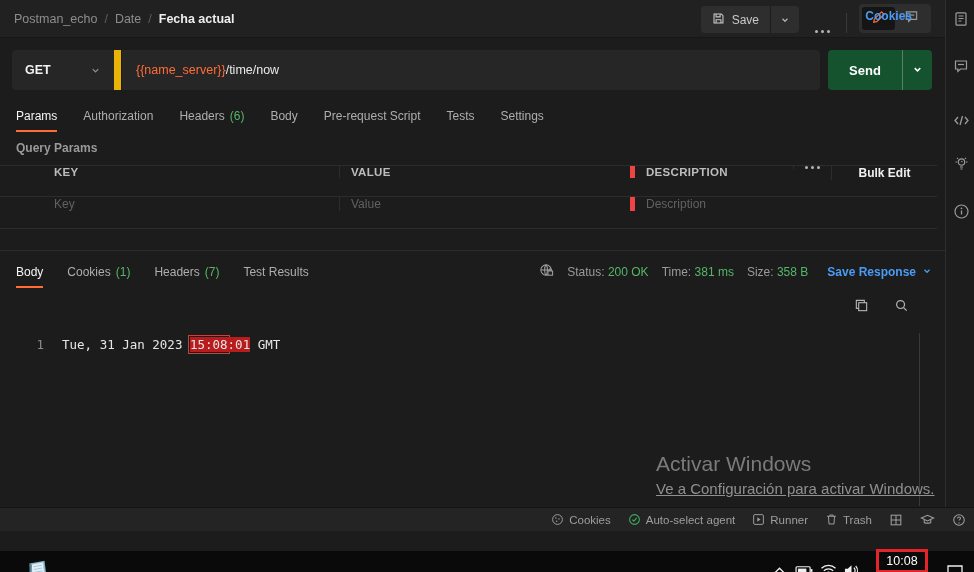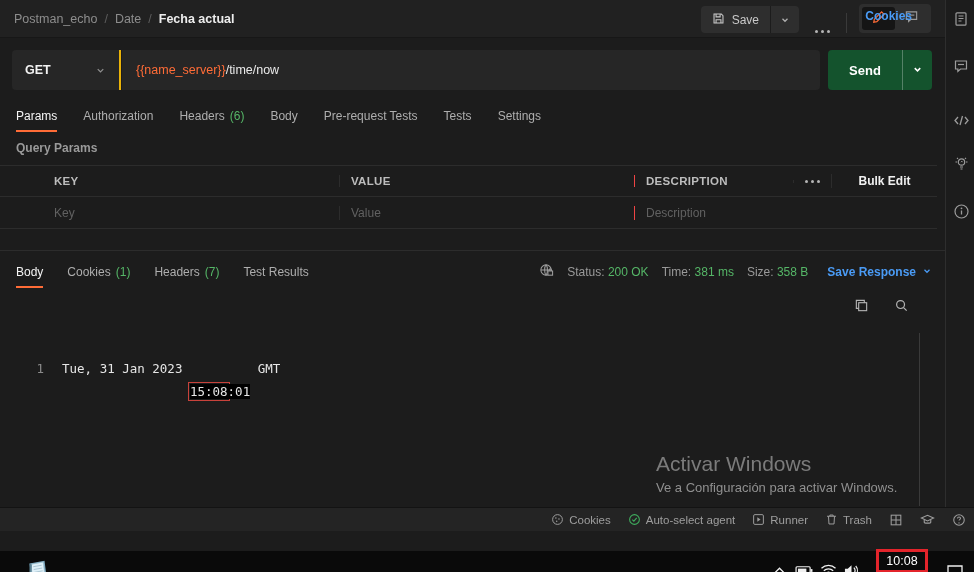--- a/index.html
+++ b/index.html
@@ -22,21 +22,21 @@
   .save-caret{ padding:0 9px; display:flex; align-items:center; color:#b0b0b0; }
   .dots3{ display:flex; gap:3px; padding:0 4px; }
   .dots3 i{ width:3px; height:3px; border-radius:50%; background:#b5b5b5; }
   .tb-divider{ width:1px; height:20px; background:#3a3a3a; }
   .edit-toggle{ display:flex; align-items:center; background:#2e2e2e; border-radius:4px; padding:3px; height:29px; }
   .edit-seg{ display:flex; align-items:center; justify-content:center; width:33px; height:23px; border-radius:3px; color:#9a9a9a; }
   .edit-seg.active{ background:#151515; }
 
   
   .method-select{ position:absolute; left:12px; top:50px; width:109px; height:40px; background:#262626;
-                  border-radius:4px 0 0 4px; border-right:2px solid #eab308; display:flex; align-items:center;
+                  border-radius:4px 0 0 4px; border-right:7px solid #eab308; display:flex; align-items:center;
                   justify-content:space-between; padding:0 13px; font-size:12.5px; font-weight:700; color:#f2f2f2; }
   .method-select .caret{ color:#8f8f8f; display:flex; }
   .url-field{ position:absolute; left:122px; top:50px; width:698px; height:40px; background:#262626;
               border-radius:0 4px 4px 0; display:flex; align-items:center; padding:0 14px; font-size:12.5px; }
   .url-var{ color:#ff6c37; }
   .url-path{ color:#e9e9e9; }
   .send-btn{ position:absolute; left:828px; top:50px; width:104px; height:40px; background:#14532d;
              border-radius:4px; display:flex; overflow:hidden; }
   .send-main{ flex:1; display:flex; align-items:center; justify-content:center; color:#fff; font-weight:700;
               font-size:13px; border-right:1px solid rgba(255,255,255,.28); }
@@ -49,26 +49,26 @@
   .tab.active{ color:#f4f4f4; }
   .tab.active::after{ content:""; position:absolute; left:0; right:0; bottom:-3px; height:2px; background:#ff6c37; }
   .tab .count{ color:#55b667; }
   .cookies-link{ position:absolute; right:33px; top:9px; color:#4a9bf5; font-weight:700; font-size:12px; }
 
   .qp-title{ position:absolute; left:16px; top:141px; font-size:12px; font-weight:700; color:#9a9a9a; }
 
   
   .ptable{ position:absolute; left:0; top:165px; width:937px; border-top:1px solid #2c2c2c;
            border-bottom:1px solid #2c2c2c; font-size:12px; }
-  .prow{ display:flex; height:31px; align-items:center; }
+  .prow{ display:flex; height:31px; align-items:flex-start; }
   .prow.head{ border-bottom:1px solid #2c2c2c; }
   .pc{ display:flex; align-items:center; padding-left:11px; }
   .c-check{ width:43px; border-right:1px solid #2c2c2c; padding:0; }
   .c-key{ width:297px; border-right:1px solid #2c2c2c; }
-  .c-value{ width:295px; border-right:1px solid #ef4444; }
+  .c-value{ width:295px; border-right:5px solid #ef4444; }
   .c-desc{ flex:1; }
   .c-dots{ width:38px; border-left:1px solid #2c2c2c; justify-content:center; padding:0; }
   .c-bulk{ width:106px; border-left:1px solid #2c2c2c; justify-content:center; padding:0;
            font-weight:700; color:#f0f0f0; }
   .hdr-txt{ color:#bdbdbd; font-weight:700; font-size:11.5px; letter-spacing:.3px; }
   .ph{ color:#616161; }
 
   .split{ position:absolute; left:0; top:250px; width:945px; height:1px; background:#2c2c2c; }
 
   
@@ -88,27 +88,27 @@
   .lang-select{ background:#262626; border-radius:4px; display:flex; align-items:center; gap:9px;
                 padding:0 13px; color:#c6c6c6; font-size:12px; font-weight:600; }
   .wrap-btn{ background:#262626; border-radius:4px; width:35px; display:flex; align-items:center; justify-content:center; }
   .resp-actions{ position:absolute; right:36px; top:298px; display:flex; gap:25px; color:#b3b3b3; }
 
   
   .code-line{ position:absolute; left:0; top:337px; display:flex; align-items:center;
               font-family:"DejaVu Sans Mono",monospace; font-size:12.5px; color:#e6e6e6; }
   .line-no{ width:44px; text-align:right; color:#8b8b8b; }
   .line-text{ margin-left:18px; display:flex; align-items:center; white-space:pre; }
-  .hl{ background:#000000;margin-top:47px; }
+  .hl{ background:#b91c1c; }
   .hl-red{ outline:1px solid #c8423b; outline-offset:1px; }
   .resp-scroll{ position:absolute; left:919px; top:333px; width:1px; height:173px; background:#3a3a3a; }
 
   
   .wm-title{ position:absolute; left:656px; top:452px; font-size:21px; color:#7b7b7b; }
-  .wm-sub{ position:absolute; left:656px; top:480px; font-size:13px; color:#909090; }
+  .wm-sub{ position:absolute; left:656px; top:480px; font-size:15px; color:#909090;text-decoration:underline; }
 
   
   .sidebar{ position:absolute; left:947px; top:0; width:27px; height:507px; background:#1c1c1c; color:#9c9c9c; }
   .sb-icon{ position:absolute; left:5px; width:18px; height:18px; display:flex; align-items:center; justify-content:center; }
 
   
   .footer{ position:absolute; left:0; top:507px; width:974px; height:24px; background:#242424;
            border-top:1px solid #131313; display:flex; align-items:center; justify-content:flex-end;
            gap:17px; padding-right:8px; font-size:11.5px; color:#9e9e9e; }
   .f-item{ display:flex; align-items:center; gap:5px; }
@@ -217,21 +217,21 @@
           <span>Authorization</span>
         </div>
       <div class="tab">
           <span>Headers</span>
           <span class="count">(6)</span>
         </div>
       <div class="tab">
           <span>Body</span>
         </div>
       <div class="tab">
-          <span>Pre-request Tests</span>
+          <span>Pre-request Script</span>
         </div>
       <div class="tab">
           <span>Tests</span>
         </div>
       <div class="tab">
           <span>Settings</span>
         </div>
     </div>
     <div class="cookies-link">Cookies</div>
 

